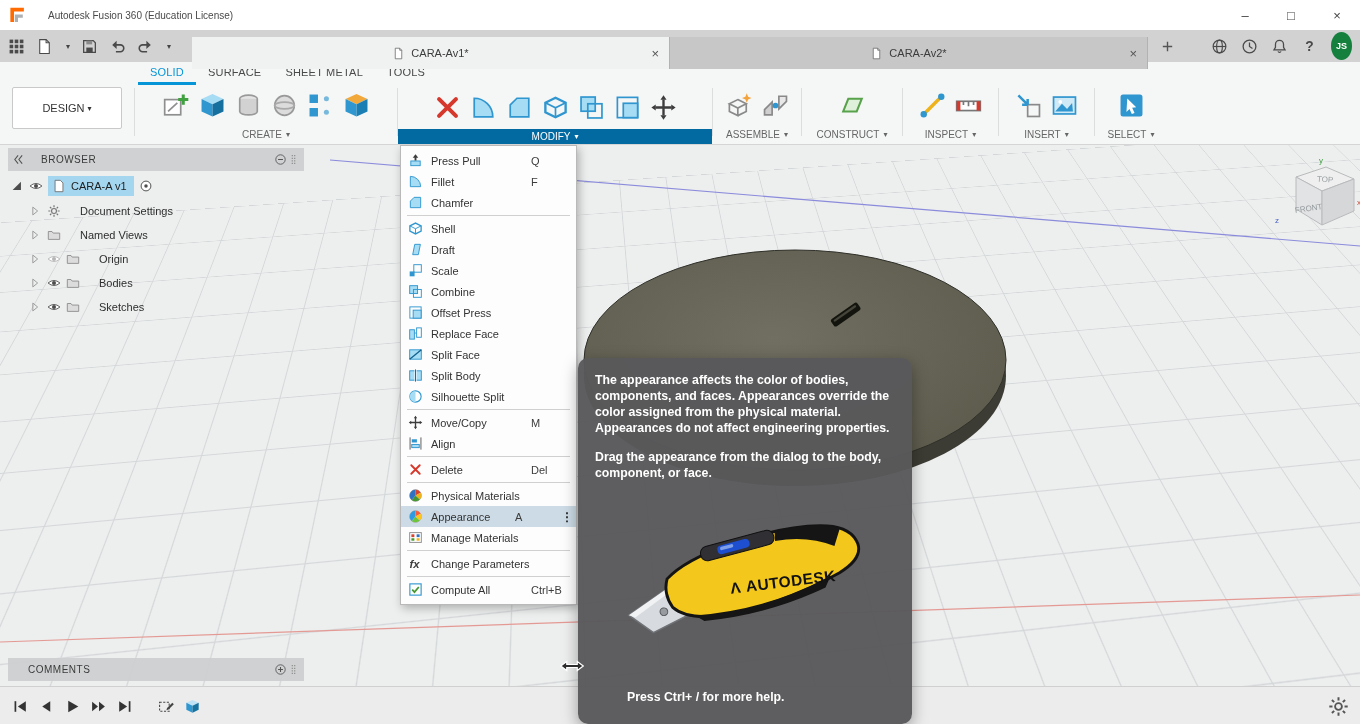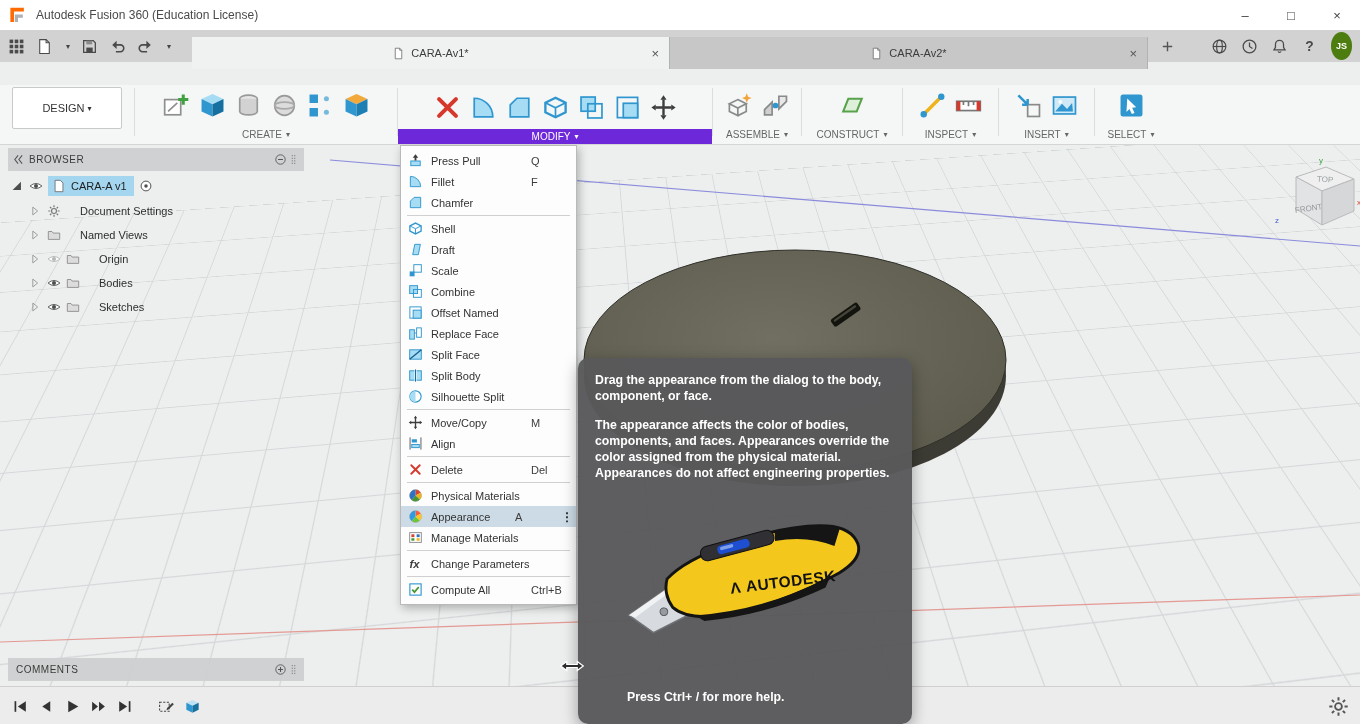--- a/index.html
+++ b/index.html
@@ -1,63 +1,63 @@
 <!DOCTYPE html>
 <html><head>
 <meta charset="utf-8">
 <style>
   html,body{margin:0;padding:0;background:#888;}
   #app{position:relative;width:1360px;height:724px;background:#edeeee;font-family:"Liberation Sans",sans-serif;overflow:hidden;user-select:none;}
   svg{display:block;}
   
   .titlebar{position:absolute;left:0;top:0;width:100%;height:30px;background:#ffffff;display:flex;align-items:center;z-index:80;}
   .logo{width:18px;height:18px;margin-left:9px;}
-  .apptitle{font-size:12px;color:#4a4a4a;margin-left:9px;}
+  .apptitle{font-size:10px;color:#4a4a4a;margin-left:21px;}
   .winbtns{position:absolute;right:0;top:0;height:30px;display:flex;}
   .winbtn{width:46px;height:30px;display:flex;align-items:center;justify-content:center;font-size:13px;color:#444;}
   
   .qat{position:absolute;left:0;top:30px;width:100%;height:32px;background:#d2d2d2;z-index:79;}
   .qicons{position:absolute;left:8px;top:0;height:32px;display:flex;align-items:center;gap:11px;}
   .qicon{display:flex;align-items:center;}
   .qicon svg{width:17px;height:17px;}
   .qcaret{font-size:8px;color:#444;margin-left:2px;}
   .dtabs{position:absolute;left:192px;right:212px;top:7px;height:32px;display:flex;}
   .dtab{flex:1;display:flex;align-items:center;justify-content:center;gap:6px;font-size:11px;color:#3c3c3c;background:#c7c7c7;border-right:1px solid #b2b2b2;position:relative;}
   .dtab.active{background:#f0f1f1;}
   .dticon svg{width:13px;height:13px;}
   .dtclose{position:absolute;right:10px;font-size:13px;color:#555;}
   .plustab{position:absolute;right:180px;top:4px;width:25px;height:24px;display:flex;align-items:center;justify-content:center;}
   .plustab svg{width:15px;height:15px;}
   .qright{position:absolute;right:8px;top:0;height:32px;display:flex;align-items:center;gap:13px;}
-  .avatar{width:21px;height:28px;border-radius:50%;background:#4d7c0f;color:#fff;font-size:9px;font-weight:bold;display:flex;align-items:center;justify-content:center;}
+  .avatar{width:21px;height:28px;border-radius:50%;background:#15803d;color:#fff;font-size:9px;font-weight:bold;display:flex;align-items:center;justify-content:center;}
   
   .ribbontabs{position:absolute;left:0;top:62px;width:100%;height:23px;background:#f5f6f6;display:flex;padding-left:138px;box-sizing:border-box;z-index:78;}
   .rtab{font-size:11px;color:#4a4a4a;padding:0 12px;line-height:20px;letter-spacing:.2px;border-bottom:3px solid transparent;}
   .rtab.active{color:#0696d7;border-bottom:3px solid #0696d7;}
   .toolbar{position:absolute;left:0;top:85px;width:100%;height:60px;background:#f5f6f6;border-bottom:1px solid #d5d5d5;display:flex;padding-left:12px;box-sizing:border-box;z-index:78;}
   .wsbox{width:108px;height:40px;margin-top:2px;background:#fff;border:1px solid #c9c9c9;border-radius:2px;display:flex;align-items:center;justify-content:center;gap:3px;font-size:11px;color:#333;}
   .tbsep{width:1px;background:#dddddd;margin:3px 0 8px 0;}
   .tbgroup{display:flex;flex-direction:column;align-items:stretch;}
   .tbrow{display:flex;align-items:center;justify-content:center;flex:1;gap:2px;}
   .tbicon{width:34px;height:36px;display:flex;align-items:center;justify-content:center;}
   .tbicon svg{width:27px;height:27px;}
   .tblabel{height:16px;font-size:10px;color:#666;display:flex;align-items:center;justify-content:center;gap:4px;margin-bottom:2px;}
-  .modifybar{height:15px;background:#6d28d9;color:#fff;font-size:10px;display:flex;align-items:center;justify-content:center;gap:4px;margin-bottom:0;}
+  .modifybar{height:15px;background:#0369a1;color:#fff;font-size:10px;display:flex;align-items:center;justify-content:center;gap:4px;margin-bottom:0;}
   .caret{font-size:8px;}
   
   .canvas{position:absolute;left:0;top:145px;width:1360px;height:541px;background:#edeeee;overflow:hidden;z-index:1;}
   .gridwrap{position:absolute;inset:0;perspective:1000px;perspective-origin:50% -12%;}
   .gridplane{position:absolute;left:-30%;top:-15%;width:170%;height:320%;
     background-image:linear-gradient(to right,#d4d7d9 1px,transparent 1px),linear-gradient(to bottom,#d4d7d9 1px,transparent 1px);
     background-size:58px 58px;transform:rotateX(55deg) rotateZ(-6deg);transform-origin:50% 18%;}
   .scene{position:absolute;inset:0;width:1360px;height:541px;}
   .viewcube{position:absolute;left:1272px;top:10px;width:92px;height:86px;}
   
   .panelhdr{position:absolute;left:8px;width:296px;height:23px;background:rgba(206,207,208,.93);display:flex;align-items:center;font-size:10px;color:#3a3a3a;letter-spacing:.5px;box-sizing:border-box;padding:0 4px;z-index:30;}
-  .panelhdr .ph-label{flex:1;margin-left:4px;}
+  .panelhdr .ph-label{flex:1;margin-left:16px;}
   .phicon svg{width:13px;height:13px;}
   .brootrow{position:absolute;left:10px;top:30px;display:flex;align-items:center;gap:5px;height:22px;z-index:30;}
   .bsel{display:flex;align-items:center;gap:5px;background:#a5d6f0;height:20px;padding:0 7px 0 4px;font-size:11px;color:#1e1e1e;}
   .btree{position:absolute;left:28px;top:55px;display:flex;flex-direction:column;gap:3px;z-index:30;}
   .brow{display:flex;align-items:center;gap:5px;height:21px;font-size:11px;color:#2e2e2e;}
   .bico{display:flex;align-items:center;}
   .bico svg{width:14px;height:14px;}
   .blabel{margin-left:14px;}
   
   .menu{position:absolute;left:400px;top:145px;width:177px;background:#fdfdfd;border:1px solid #b9b9b9;box-shadow:2px 3px 9px rgba(0,0,0,.28);padding:4px 0;z-index:50;box-sizing:border-box;}
@@ -198,20 +198,26 @@
         </span>
       <span class="qicon">
           <svg viewBox="0 0 16 16">
             <text x="8" y="12.5" text-anchor="middle" font-size="13" font-weight="bold" fill="#4a4a4a">?</text>
           </svg>
         </span>
       <span class="avatar">JS</span>
     </div>
   </div>
 
+  <div class="ribbontabs">
+      <span class="rtab active">SOLID</span>
+      <span class="rtab">SURFACE</span>
+      <span class="rtab">SHEET METAL</span>
+      <span class="rtab">TOOLS</span>
+    </div>
 
   <div class="toolbar">
     <div class="wsbox">
       <span>DESIGN</span>
       <span class="caret">▾</span>
     </div>
     <div class="tbsep" style="margin-left:12px"></div>
     <div class="tbgroup" style="width: 262px">
       <div class="tbrow">
         <span class="tbicon">
@@ -663,21 +669,21 @@
           <span class="mlabel">Combine</span>
           <span class="mshort"></span>
         </div>
         <div class="mrow">
           <span class="micon">
             <svg viewBox="0 0 16 16">
               <rect x="2" y="2" width="12" height="12" fill="none" stroke="#2f96cf"></rect>
               <rect x="5.5" y="5.5" width="8.5" height="8.5" fill="#a6dcf4" stroke="#2f96cf"></rect>
             </svg>
           </span>
-          <span class="mlabel">Offset Named</span>
+          <span class="mlabel">Offset Press</span>
           <span class="mshort"></span>
         </div>
         <div class="mrow">
           <span class="micon">
             <svg viewBox="0 0 16 16">
               <rect x="1.8" y="4" width="5" height="10" fill="#a6dcf4" stroke="#2f96cf"></rect>
               <rect x="9.2" y="2" width="5" height="10" fill="none" stroke="#2f96cf"></rect>
               <path d="M7.3 7.5h1.4" stroke="#2f96cf"></path>
             </svg>
           </span>
@@ -806,22 +812,22 @@
               <path d="M4.5 8.2l2.4 2.6 4.6-5.4" fill="none" stroke="#44982f" stroke-width="1.8"></path>
             </svg>
           </span>
           <span class="mlabel">Compute All</span>
           <span class="mshort">Ctrl+B</span>
         </div>
       </div>
   </div>
 
   <div class="helppanel">
+    <p>The appearance affects the color of bodies, components, and faces. Appearances override the color assigned from the physical material. Appearances do not affect engineering properties.</p>
     <p>Drag the appearance from the dialog to the body, component, or face.</p>
-    <p>The appearance affects the color of bodies, components, and faces. Appearances override the color assigned from the physical material. Appearances do not affect engineering properties.</p>
     <div class="hpimg">
       <svg viewBox="0 0 310 180" width="300" height="174">
         <g transform="rotate(-15 155 90)">
           <polygon points="30,92 80,74 98,106 50,116" fill="#d7dade" stroke="#6f7276" stroke-width="1.5"></polygon>
           <polygon points="30,92 80,74 77,80 36,96" fill="#f0f2f4"></polygon>
           <circle cx="66" cy="98" r="4" fill="#989ca0" stroke="#55585c"></circle>
           <path d="M78 66 Q100 52 150 48 Q215 44 252 56 Q276 64 278 82 Q279 98 252 106 Q190 122 130 118 Q88 114 76 96 Q70 80 78 66 Z" fill="#f3c71b" stroke="#141414" stroke-width="3"></path>
           <path d="M198 48 Q240 47 264 62 L254 78 Q230 60 196 57 Z" fill="#151515"></path>
           <path d="M96 110 Q170 124 242 107 L234 117 Q170 129 104 118 Z" fill="#151515"></path>
           <rect x="118" y="44" width="78" height="15" rx="7" fill="#303034" stroke="#101012"></rect>

